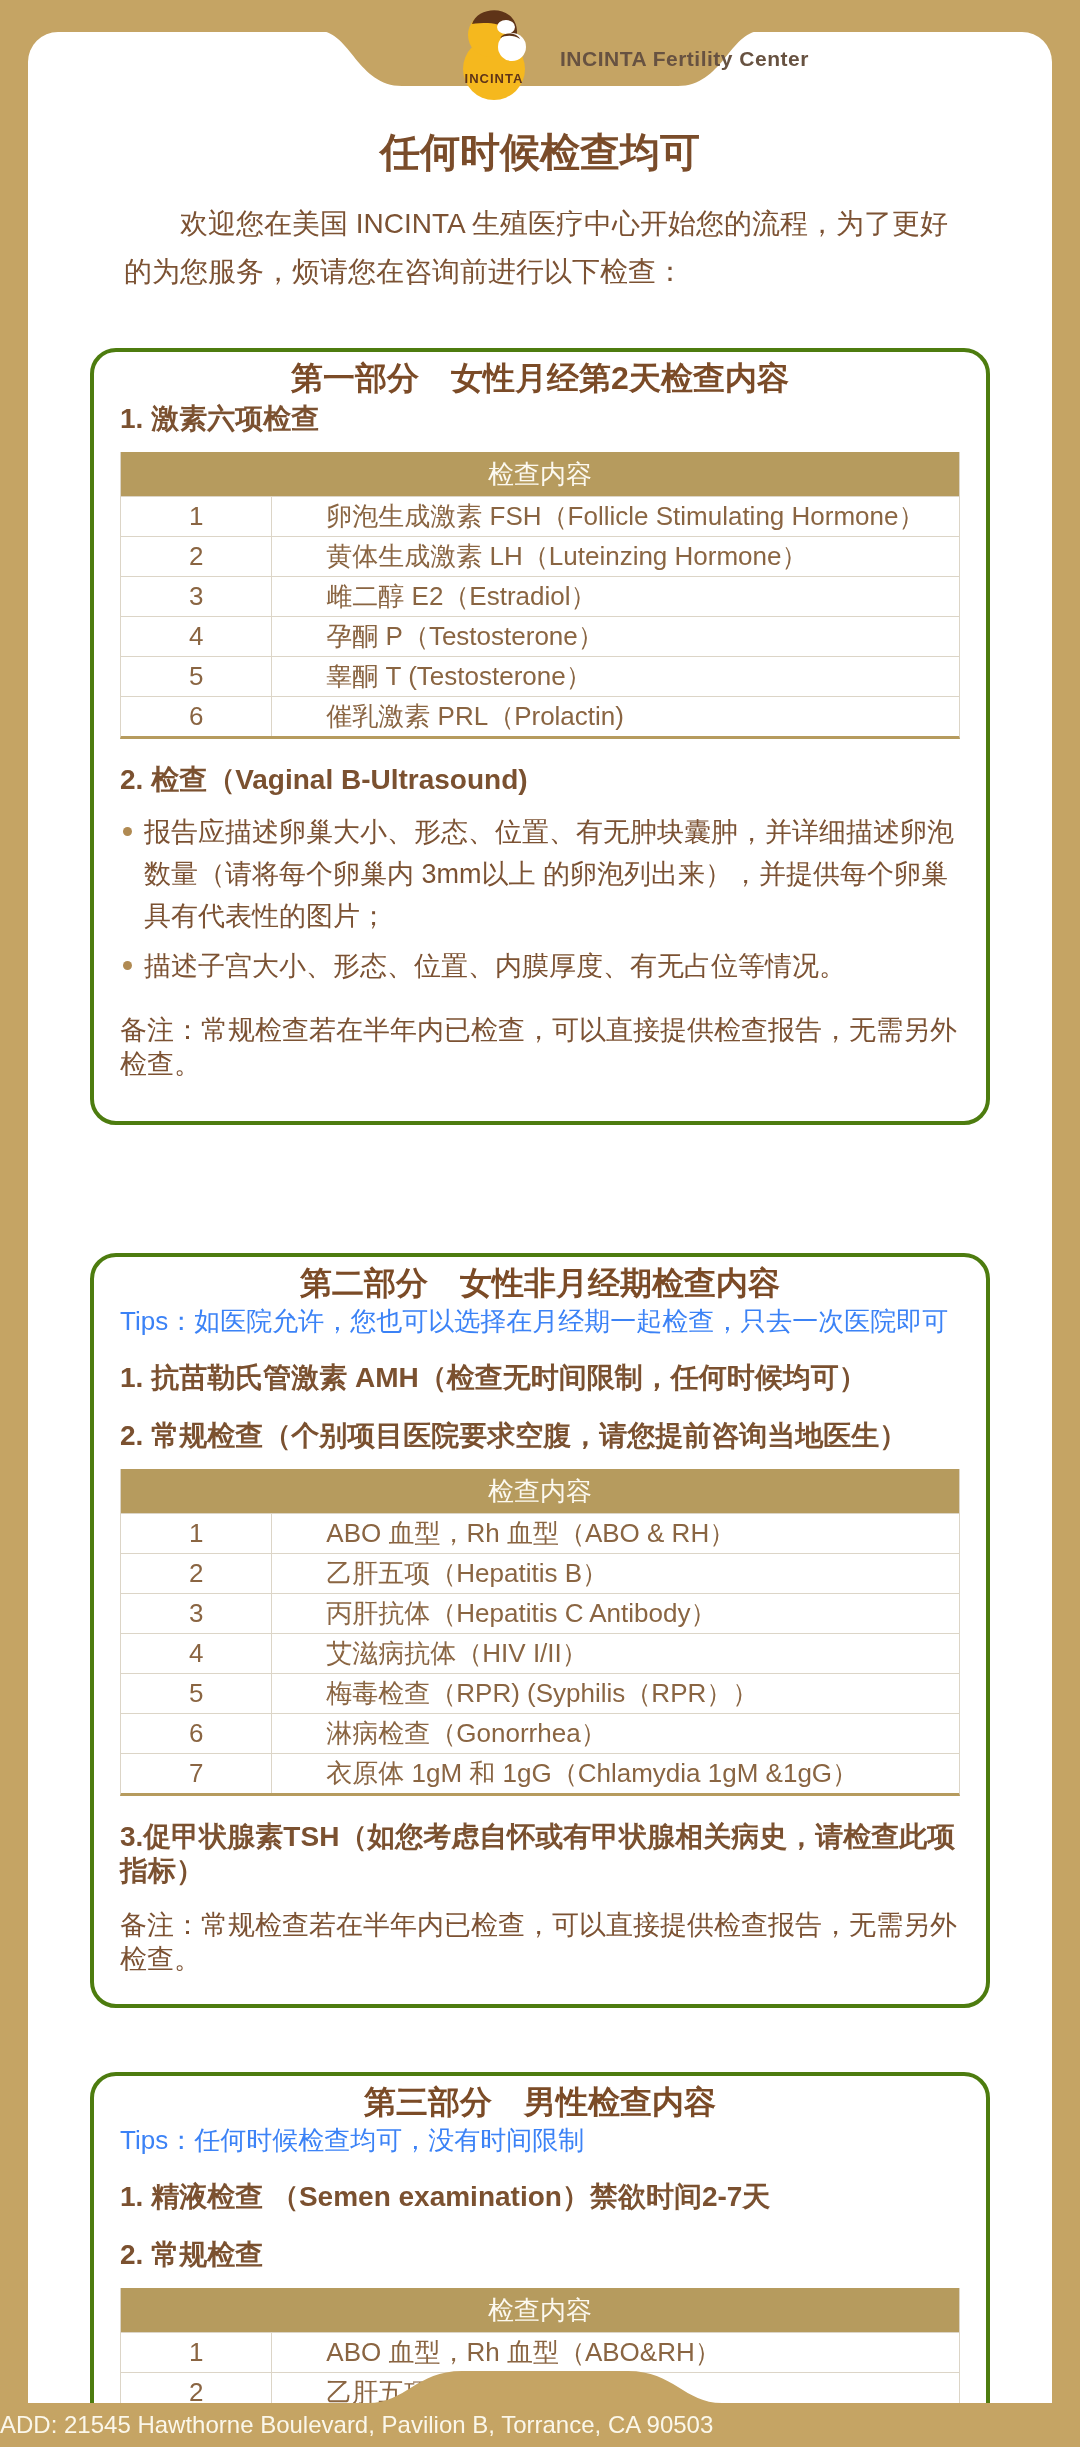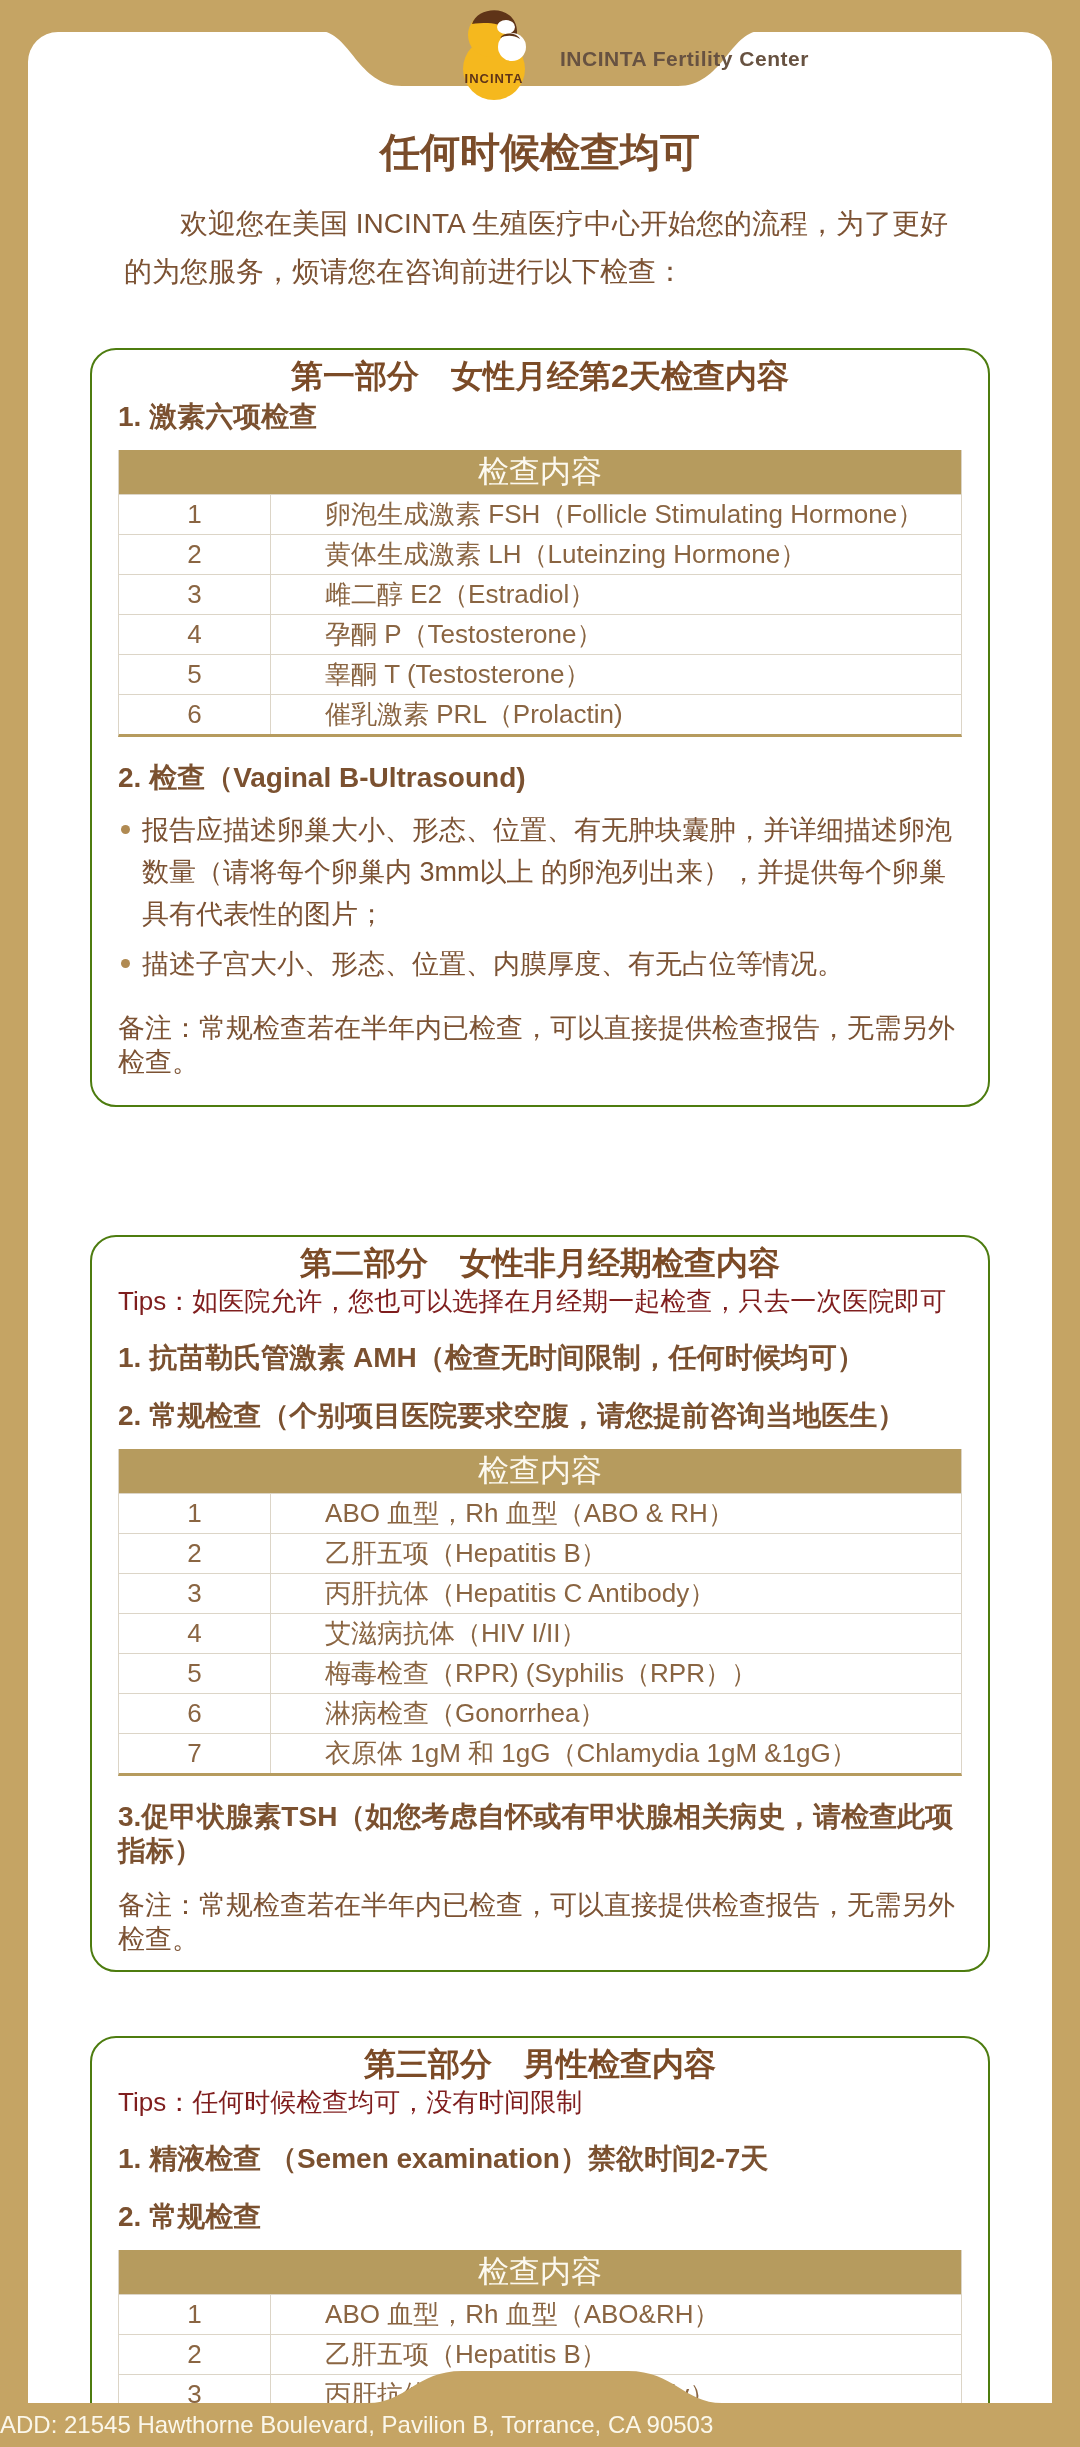--- a/index.html
+++ b/index.html
@@ -14,38 +14,38 @@
   }
   .card-inner{padding:0 62px;}
   .tongue{position:absolute;left:320px;top:31px;width:440px;height:55px;}
   .logo-wrap{
     position:absolute;left:448px;top:6px;height:100px;
     display:flex;align-items:center;gap:12px;
   }
   .brand-name{font-size:21px;font-weight:bold;color:#675241;letter-spacing:.5px;padding-top:6px;}
   .doc-title{margin:96px 0 0;text-align:center;font-size:40px;line-height:48px;font-weight:bold;color:#7a4c2a;}
   .intro{margin:24px 34px 0;font-size:28px;line-height:48px;color:#7c5233;text-indent:2em;}
-  .sec{position:relative;margin-top:52px;border:2px solid #4d7c0f;border-radius:26px;padding:20px 26px 14px;}
+  .sec{position:relative;margin-top:52px;border:4px solid #4d7c0f;border-radius:26px;padding:20px 26px 28px;}
   .sec-2{margin-top:128px;}
   .sec-3{margin-top:64px;}
   .sec-title{
     position:absolute;top:-24px;left:50%;transform:translateX(-50%);
     background:#ffffff;padding:0 26px;white-space:nowrap;
     font-size:32px;line-height:46px;font-weight:bold;color:#7b4b27;
   }
   .sub{font-size:28px;line-height:34px;font-weight:bold;color:#7b5130;margin-top:24px;}
   .sub.first{margin-top:30px;}
-  .tips{font-size:26px;line-height:32px;color:#7f1d1d;margin-top:28px;}
+  .tips{font-size:26px;line-height:32px;color:#3b82f6;margin-top:28px;}
   .tbl{
     margin-top:16px;
     border:1px solid #dcd5c7;border-top:none;border-bottom:3px solid #b69b5e;
   }
   .tbl table{width:100%;border-collapse:collapse;}
   .tbl th{
-    background:#b69b5e;color:#fcf9f0;font-size:31px;font-weight:normal;
+    background:#b69b5e;color:#fcf9f0;font-size:26px;font-weight:normal;
     height:42px;text-align:center;
   }
   .tbl td{height:37px;font-size:26px;color:#8a6542;border-top:1px solid #dcd5c7;}
   .tbl td.num{width:18%;text-align:center;border-right:1px solid #dcd5c7;}
   .tbl td.lbl{padding-left:54px;}
   .bullets{margin-top:14px;}
   .bullet{
     position:relative;padding-left:24px;margin-top:8px;
     font-size:27px;line-height:42px;color:#7c5233;
   }

